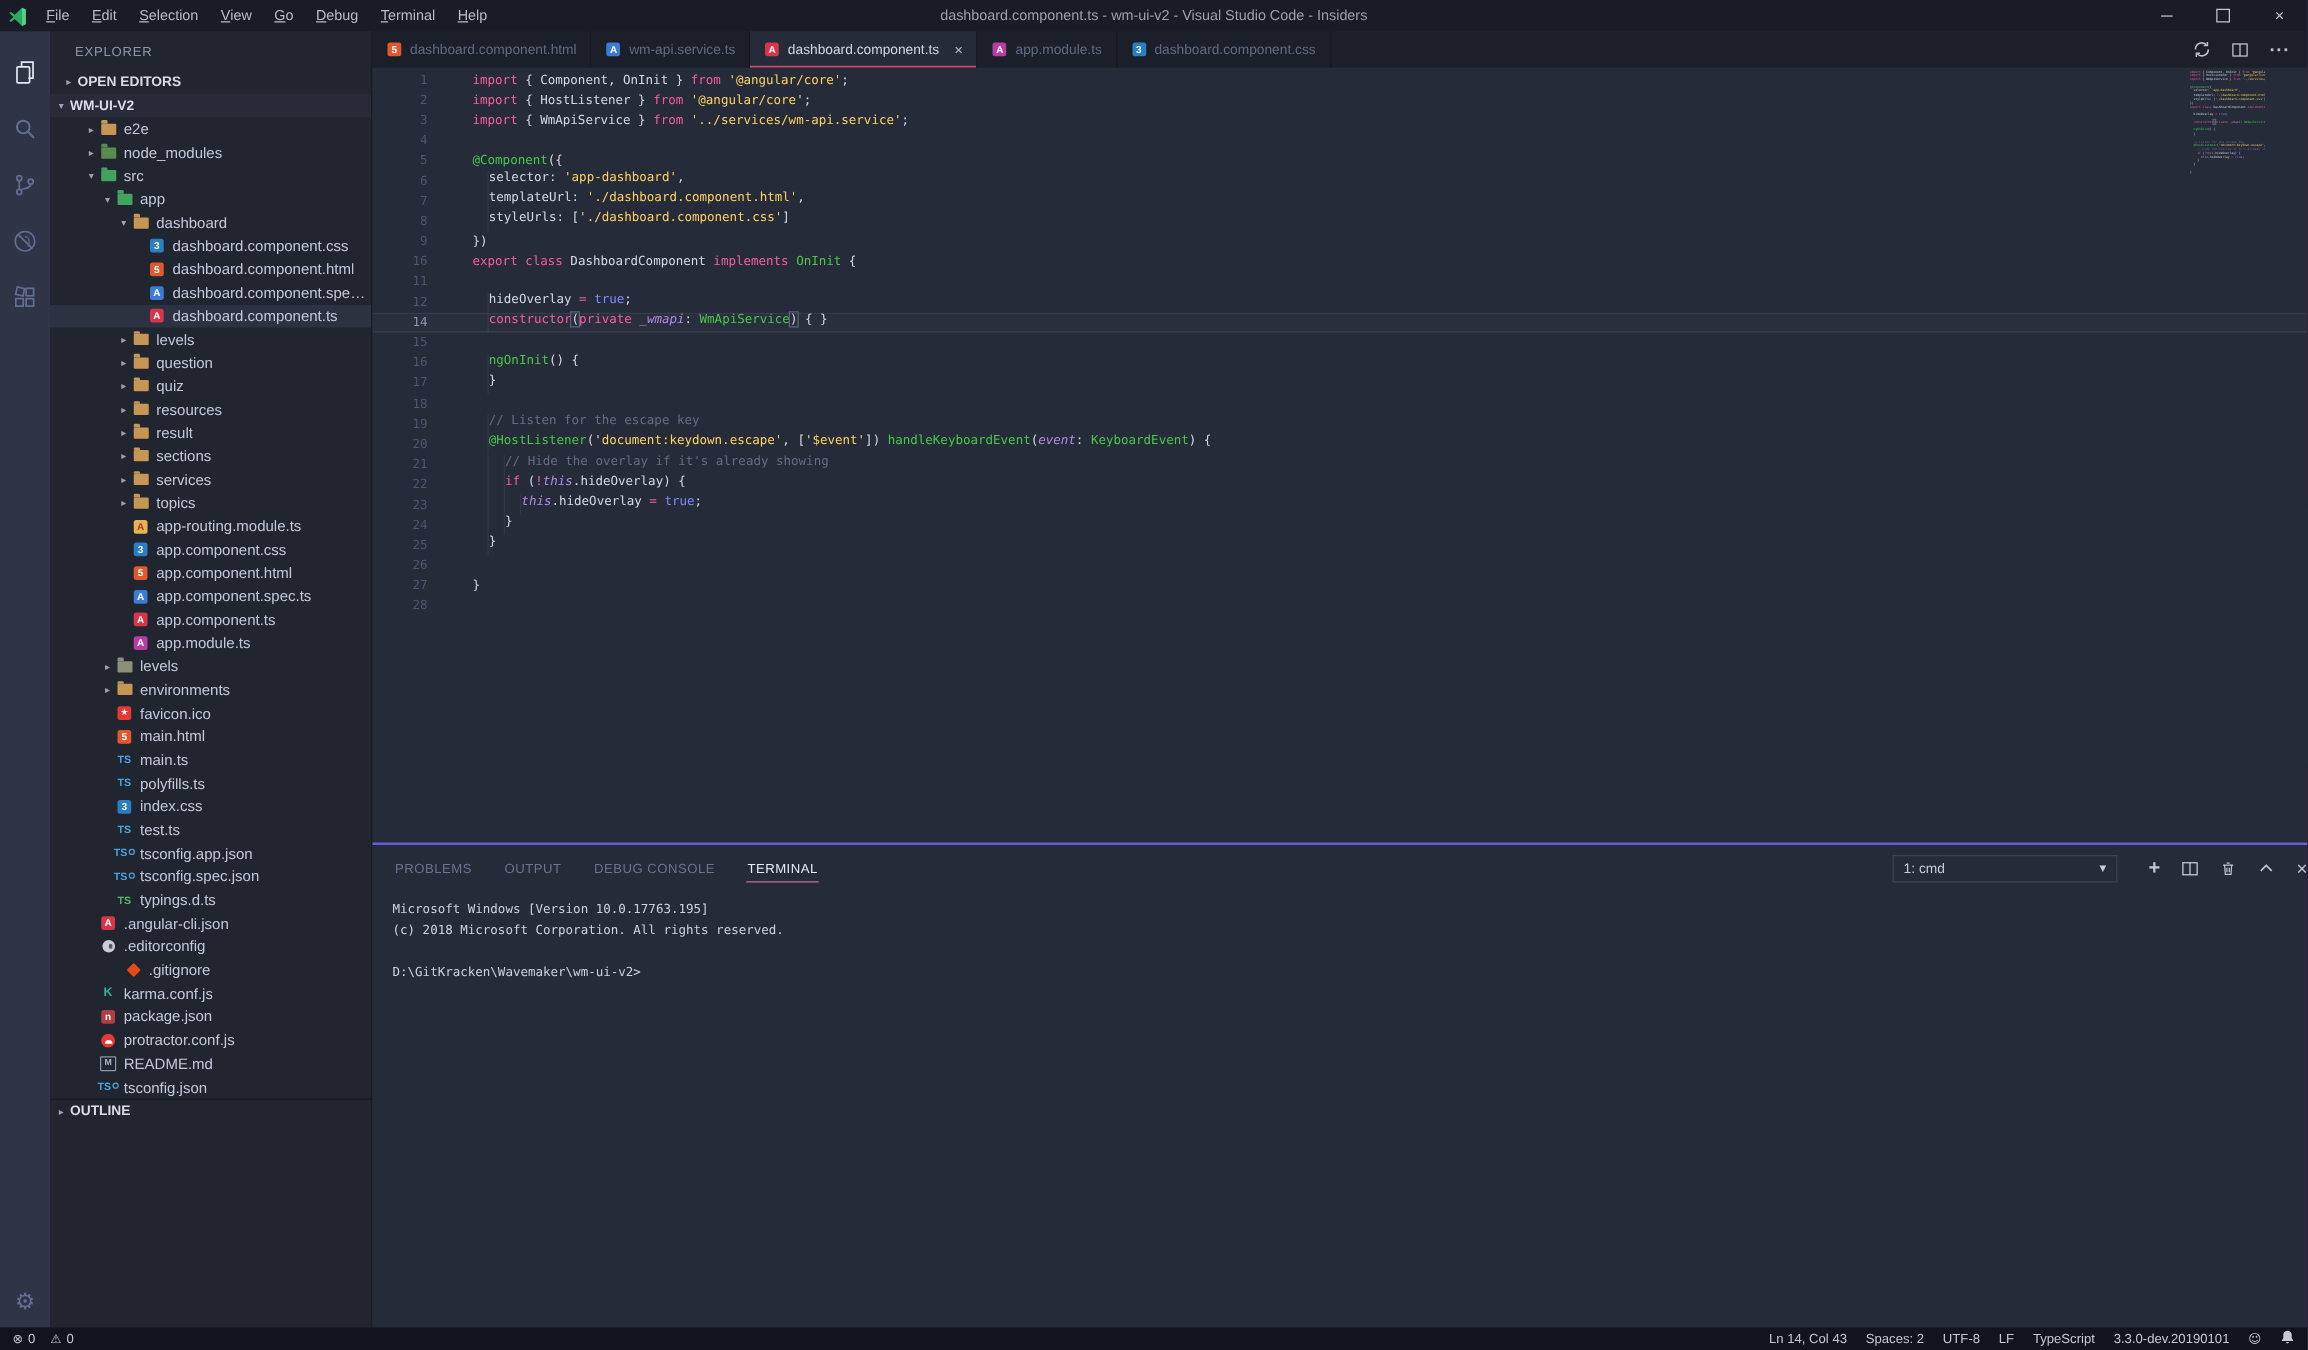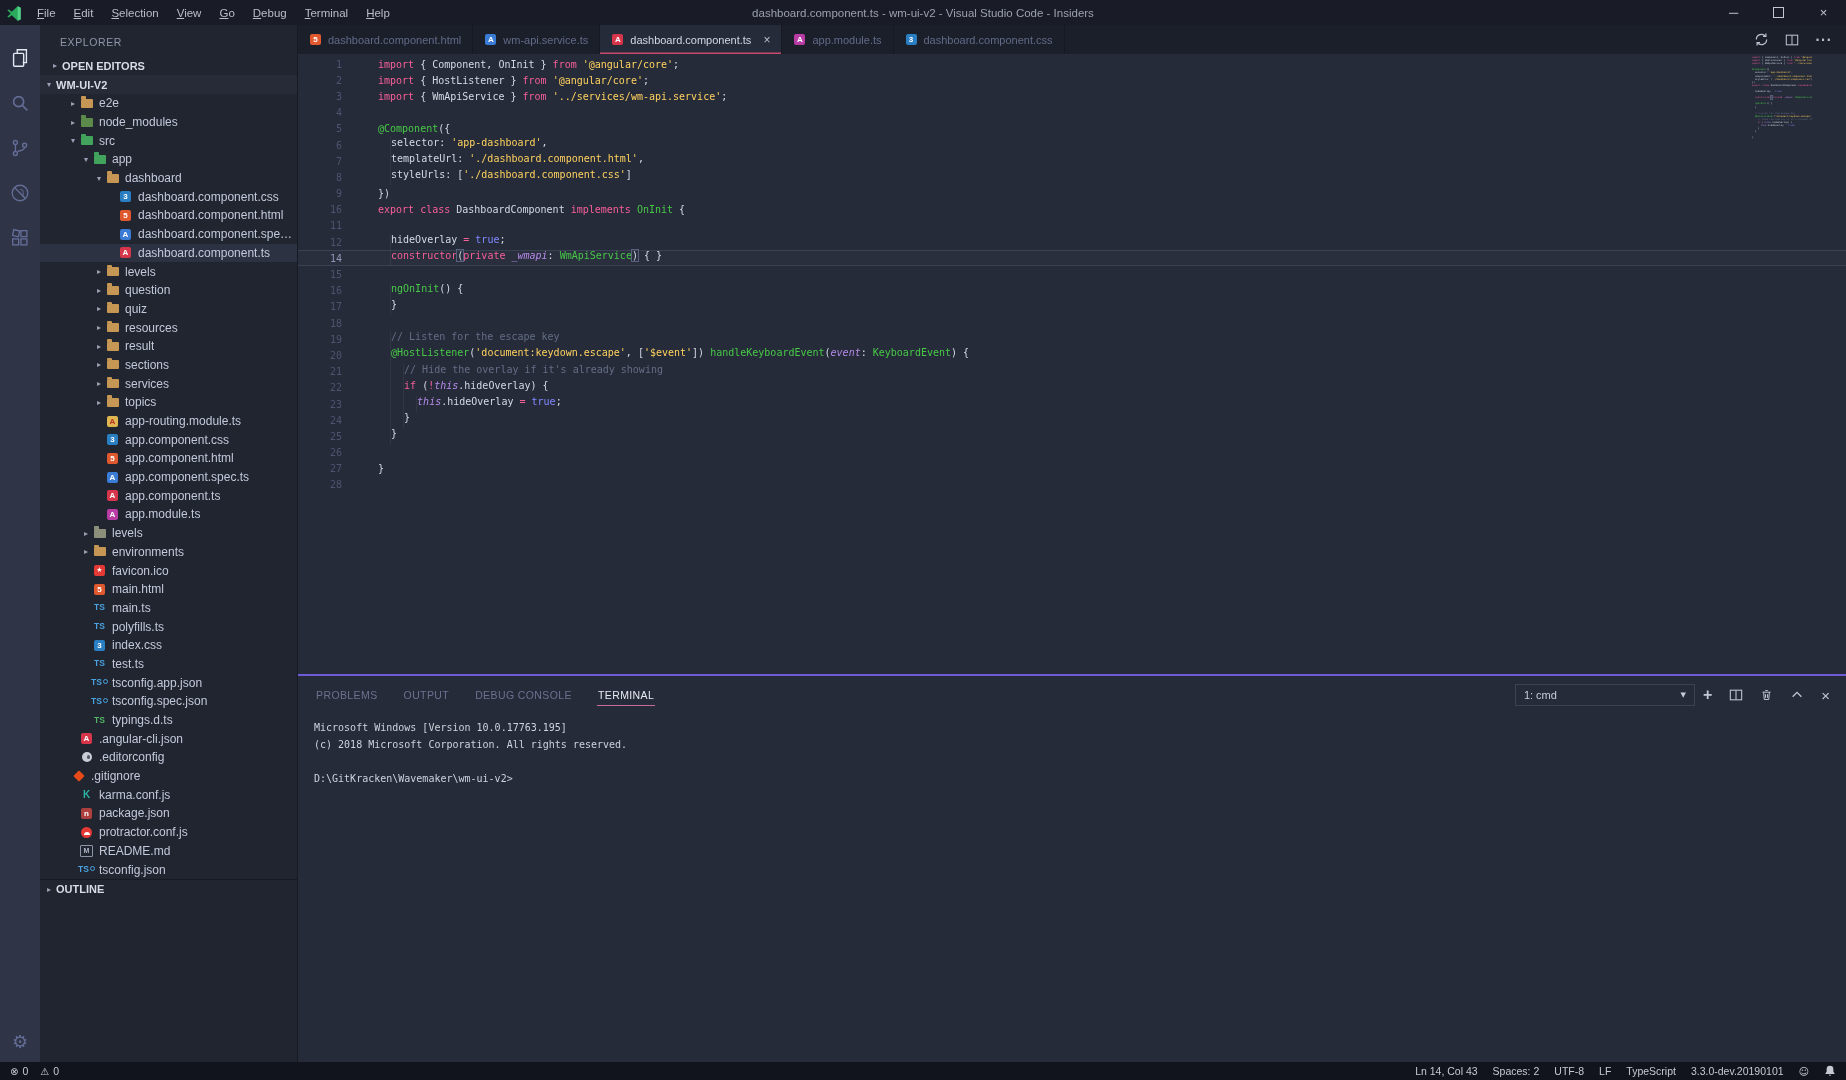--- a/index.html
+++ b/index.html
@@ -88,21 +88,21 @@
   .minimap{position:absolute;top:2px;right:34px;width:62px;overflow:hidden;opacity:.9}
   .minimap .cl{height:3.1px;display:block}
   .minimap .code{padding-left:2px;white-space:pre;font-size:2.4px;line-height:3.1px;display:block}
 
   
   .panel{height:386px;flex:none;border-top:2px solid #6f5bd8;background:#262b39;display:flex;flex-direction:column}
   .panel-header{height:30px;display:flex;align-items:flex-end;padding-left:17px;flex:none}
   .ptabs{display:flex;gap:24px}
   .ptab{font-size:10.5px;letter-spacing:.4px;color:#6b7390;padding:4px 1px}
   .ptab.active{color:#e8eaf2;border-bottom:1px solid #c76b9e}
-  .panel-right{margin-left:auto;display:flex;align-items:center;padding-right:16px;color:#c3c7d4}
+  .panel-right{margin-left:auto;display:flex;align-items:center;gap:17px;color:#c3c7d4}
   .term-select{width:162px;height:20px;background:#262b39;border:1px solid #3c4254;display:flex;align-items:center;justify-content:space-between;padding:0 8px;font-size:11px;color:#c8ccd8;margin-right:8px}
   .term-select .caret{font-size:7px;font-family:"DejaVu Sans",sans-serif}
   .pact{display:flex;align-items:center;font-size:15px}
   .pact.plus{font-size:16px;font-weight:bold}
   .pact.closep{font-size:15px}
   .terminal{padding:13px 0 0 16px;font-family:"DejaVu Sans Mono","Liberation Mono",monospace;font-size:10px;line-height:17px;color:#ced2dd;flex:1}
   .tline{white-space:pre;min-height:17px}
 
   
   .statusbar{height:18px;background:#11141c;display:flex;align-items:center;font-size:10.5px;color:#c5c9d4;padding:0 10px;flex:none}
@@ -429,21 +429,21 @@
               <span class="fbox" style="background: rgb(214, 53, 74);">A</span>
             </span>
             <span class="lbl">.angular-cli.json</span>
           </div>
           <div class="trow" style="padding-left: 40px;">
             <span class="fi">
               <span class="fec"></span>
             </span>
             <span class="lbl">.editorconfig</span>
           </div>
-          <div class="trow" style="padding-left: 32px;">
+          <div class="trow" style="padding-left: 60px;">
             <span class="fi">
               <span class="fdiamond"></span>
             </span>
             <span class="lbl">.gitignore</span>
           </div>
           <div class="trow" style="padding-left: 40px;">
             <span class="fi">
               <span class="fk">K</span>
             </span>
             <span class="lbl">karma.conf.js</span>

